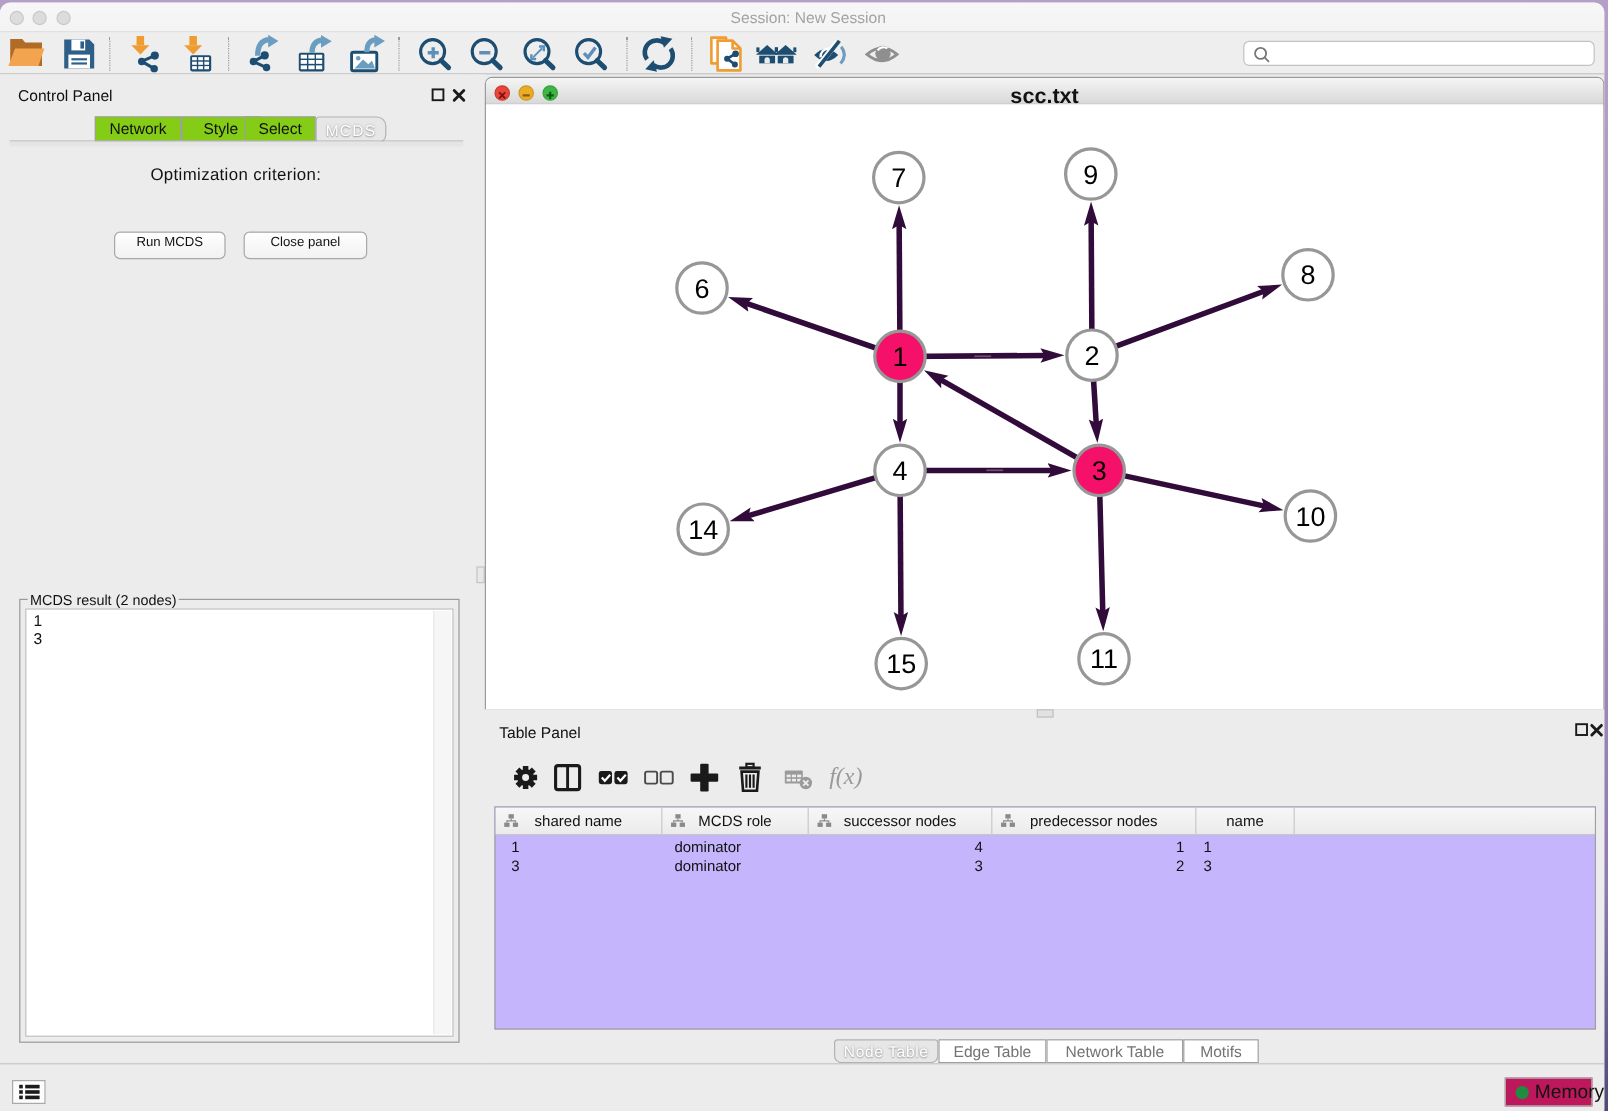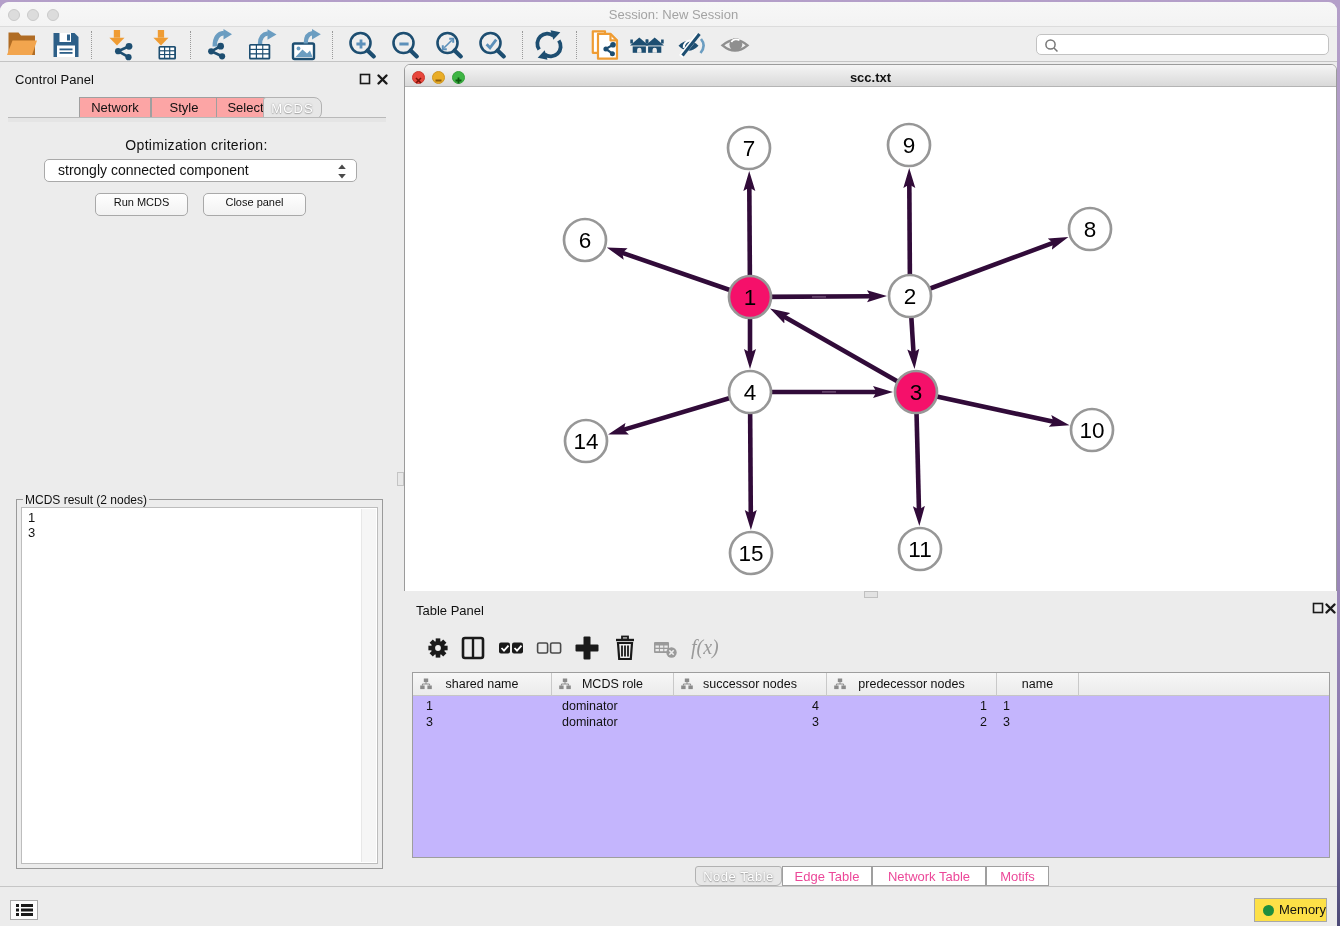--- a/index.html
+++ b/index.html
@@ -13,52 +13,52 @@
 #titletext { position:absolute; top:5px; left:5px; width:100%; text-align:center; font-size:13px; color:#a3a3a3; }
 
 #toolbar { position:absolute; left:0; top:25px; width:100%; height:35px; background:#eeeeee; border-bottom:1px solid #c4c4c4; }
 .tsep { position:absolute; top:4px; height:28px; width:1px; border-left:1px dotted #9a9a9a; }
 #searchbox { position:absolute; left:1036px; top:7px; width:293px; height:21px; background:#fff; border:1px solid #c2c2c2; border-radius:5px; }
 
 #cpanel { position:absolute; left:0; top:60px; width:393px; height:824px; background:#ececec; }
 #cphead { position:absolute; left:0; top:0; width:100%; height:32px; }
 #cphead span.t { position:absolute; left:15px; top:10px; font-size:13px; color:#111; }
 .tabrow { position:absolute; top:35px; left:0; font-size:13px; color:#111; }
-.tab { position:absolute; top:0; height:21px; background:#fca5a5; border:1px solid #9f9f9f; text-align:center; line-height:20px; }
+.tab { position:absolute; top:0; height:21px; background:#84cc16; border:1px solid #9f9f9f; text-align:center; line-height:20px; }
 .tabsel { background:#e7e7e7; color:#ffffff; text-shadow:0 0 2px #9f9f9f, 0 1px 1px #aaa; border-radius:3px 8px 8px 3px; border-color:#b2b2b2; height:23px; line-height:22px; letter-spacing:1px; }
 #optlabel { position:absolute; left:0; top:75px; width:393px; text-align:center; font-size:14px; letter-spacing:0.3px; color:#111; }
 #combo { position:absolute; left:44px; top:97px; width:313px; height:23px; background:#fff; border:1px solid #a9a9a9; border-radius:5px; font-size:14px; color:#111; line-height:21px; padding-left:13px; }
 .btn { position:absolute; top:131px; height:23px; background:linear-gradient(#fefefe,#f2f2f2); border:1px solid #a9a9a9; border-radius:5px; font-size:11px; color:#111; text-align:center; line-height:21px; padding-top:0; padding-bottom:4px; display:flex; align-items:center; justify-content:center; }
 #fieldset { position:absolute; left:16px; top:437px; width:367px; height:370px; border:1px solid #9a9a9a; }
 #fieldset .legend { position:absolute; left:6px; top:-7px; background:#ececec; font-size:12px; padding:0 2px; color:#111; }
 #fieldset .inner { position:absolute; left:4px; top:7px; right:4px; bottom:4px; background:#fff; border:1px solid #bdbdbd; font-size:13px; color:#111; }
 #fieldset .sbar { position:absolute; right:1px; top:1px; width:15px; bottom:1px; background:#f6f6f6; border-left:1px solid #e8e8e8; }
 
 #vsplit { position:absolute; left:393px; top:60px; width:11px; height:824px; background:#ececec; }
 #hsplit { position:absolute; left:404px; top:589px; width:933px; height:9px; background:#ececec; }
 
 #netframe { position:absolute; left:404px; top:62px; width:933px; height:528px; border:1px solid #9b9b9b; border-radius:6px 6px 0 0; background:#fff; }
 #nettitle { position:absolute; left:0; top:0; width:100%; height:22px; background:linear-gradient(#f5f5f5,#d9d9d9); border-bottom:1px solid #b4b4b4; border-radius:5px 5px 0 0; }
-#nettitle .t { position:absolute; width:100%; text-align:center; top:5px; font-size:13px; font-weight:bold; color:#111; }
+#nettitle .t { position:absolute; width:100%; text-align:center; top:5px; font-size:18px; font-weight:bold; color:#111; }
 .mac { position:absolute; top:6px; width:13px; height:13px; border-radius:50%; }
 #canvas { position:absolute; left:0; top:23px; width:931px; height:503px; background:#fff; }
 
 #tpanel { position:absolute; left:407px; top:598px; width:930px; height:286px; background:#ececec; }
 #tphead span.t { position:absolute; left:9px; top:3px; font-size:13px; color:#111; }
 #ttoolbar { position:absolute; left:0; top:0; width:100%; height:70px; }
 #tablewrap { position:absolute; left:5px; top:72px; width:918px; height:186px; background:#c4b5fd; border:1px solid #9e9e9e; }
 #thead { position:absolute; left:0; top:0; width:100%; height:23px; background:linear-gradient(#f7f7f7,#ebebeb); border-bottom:1px solid #c6c6c6; font-size:12.5px; color:#111; }
 .hcell { position:absolute; top:0; height:23px; border-right:1px solid #c9c9c9; text-align:center; line-height:23px; }
 .trow { position:absolute; font-size:12.5px; color:#111; height:16px; line-height:16px; }
-.bt { position:absolute; top:266px; height:20px; background:#fff; border:1px solid #9f9f9f; font-size:13px; color:#ec4899; text-align:center; line-height:19px; }
+.bt { position:absolute; top:266px; height:20px; background:#fff; border:1px solid #9f9f9f; font-size:13px; color:#737373; text-align:center; line-height:19px; }
 .btsel { background:#e7e7e7; color:#ffffff; text-shadow:0 0 2px #9f9f9f, 0 1px 1px #aaa; border-radius:3px 3px 6px 6px; border-color:#b2b2b2; letter-spacing:0.5px; }
 
 #statusbar { position:absolute; left:0; top:884px; width:100%; height:38px; background:#ececec; border-top:1px solid #c6c6c6; }
 #listbtn { position:absolute; left:10px; top:13px; width:28px; height:20px; background:#fcfcfc; border:1px solid #a8a8a8; }
-#membtn { position:absolute; right:10px; top:11px; width:73px; height:24px; background:#fde047; border:1px solid #a8a8a8; font-size:13px; color:#111; }
+#membtn { position:absolute; right:10px; top:11px; width:73px; height:24px; background:#be185d; border:1px solid #a8a8a8; font-size:16px; color:#111; }
 </style>
 </head>
 <body>
 <div id="root">
 <div id="win">
   <div id="titlebar">
     <div class="tl" style="left:8px;"></div>
     <div class="tl" style="left:27px;"></div>
     <div class="tl" style="left:47px;"></div>
     <div id="titletext">Session: New Session</div>
@@ -209,30 +209,26 @@
  <svg style="position:absolute;left:359px;top:11px" width="12" height="12" viewBox="0 0 12 12">
             <rect x="1.5" y="1.5" width="9" height="9" fill="none" stroke="#1a1a1a" stroke-width="1.6"></rect>
           </svg>
  <svg style="position:absolute;left:376px;top:11px" width="13" height="13" viewBox="0 0 13 13">
             <path d="M2.5,2.5 L10.5,10.5 M10.5,2.5 L2.5,10.5" stroke="#1a1a1a" stroke-width="2.4" stroke-linecap="round"></path>
           </svg>
         </div>
     <div class="tabrow">
       <div class="tab" style="left:79px; width:72px;">Network</div>
       <div class="tab" style="left:151px; width:66px;">Style</div>
-      <div class="tab" style="left:216px; width:59px;">Select</div>
+      <div class="tab" style="left:204px; width:59px;">Select</div>
       <div class="tab tabsel" style="left:263px; width:59px;">MCDS</div>
     </div>
     <div style="position:absolute; left:8px; top:55px; width:378px; border-top:1px solid #b9b9b9;"></div>
         <div style="position:absolute; left:8px; top:56px; width:378px; height:4px; background:#e5e5e5;"></div>
     <div id="optlabel">Optimization criterion:</div>
-    <div id="combo">strongly connected component<svg style="position:absolute;right:9px;top:4px" width="10" height="15" viewBox="0 0 10 15">
-            <polygon points="5,0.5 8.8,5 1.2,5" fill="#4a4a4a"></polygon>
-            <polygon points="5,14.5 8.8,10 1.2,10" fill="#4a4a4a"></polygon>
-          </svg></div>
     <div class="btn" style="left:95px; width:93px;">Run MCDS</div>
     <div class="btn" style="left:203px; width:103px;">Close panel</div>
     <div id="fieldset">
       <span class="legend">MCDS result (2 nodes)</span>
       <div class="inner">
         <div style="position:absolute; left:6px; top:2px;">1<br>3</div>
         <div class="sbar"></div>
       </div>
     </div>
   </div>

